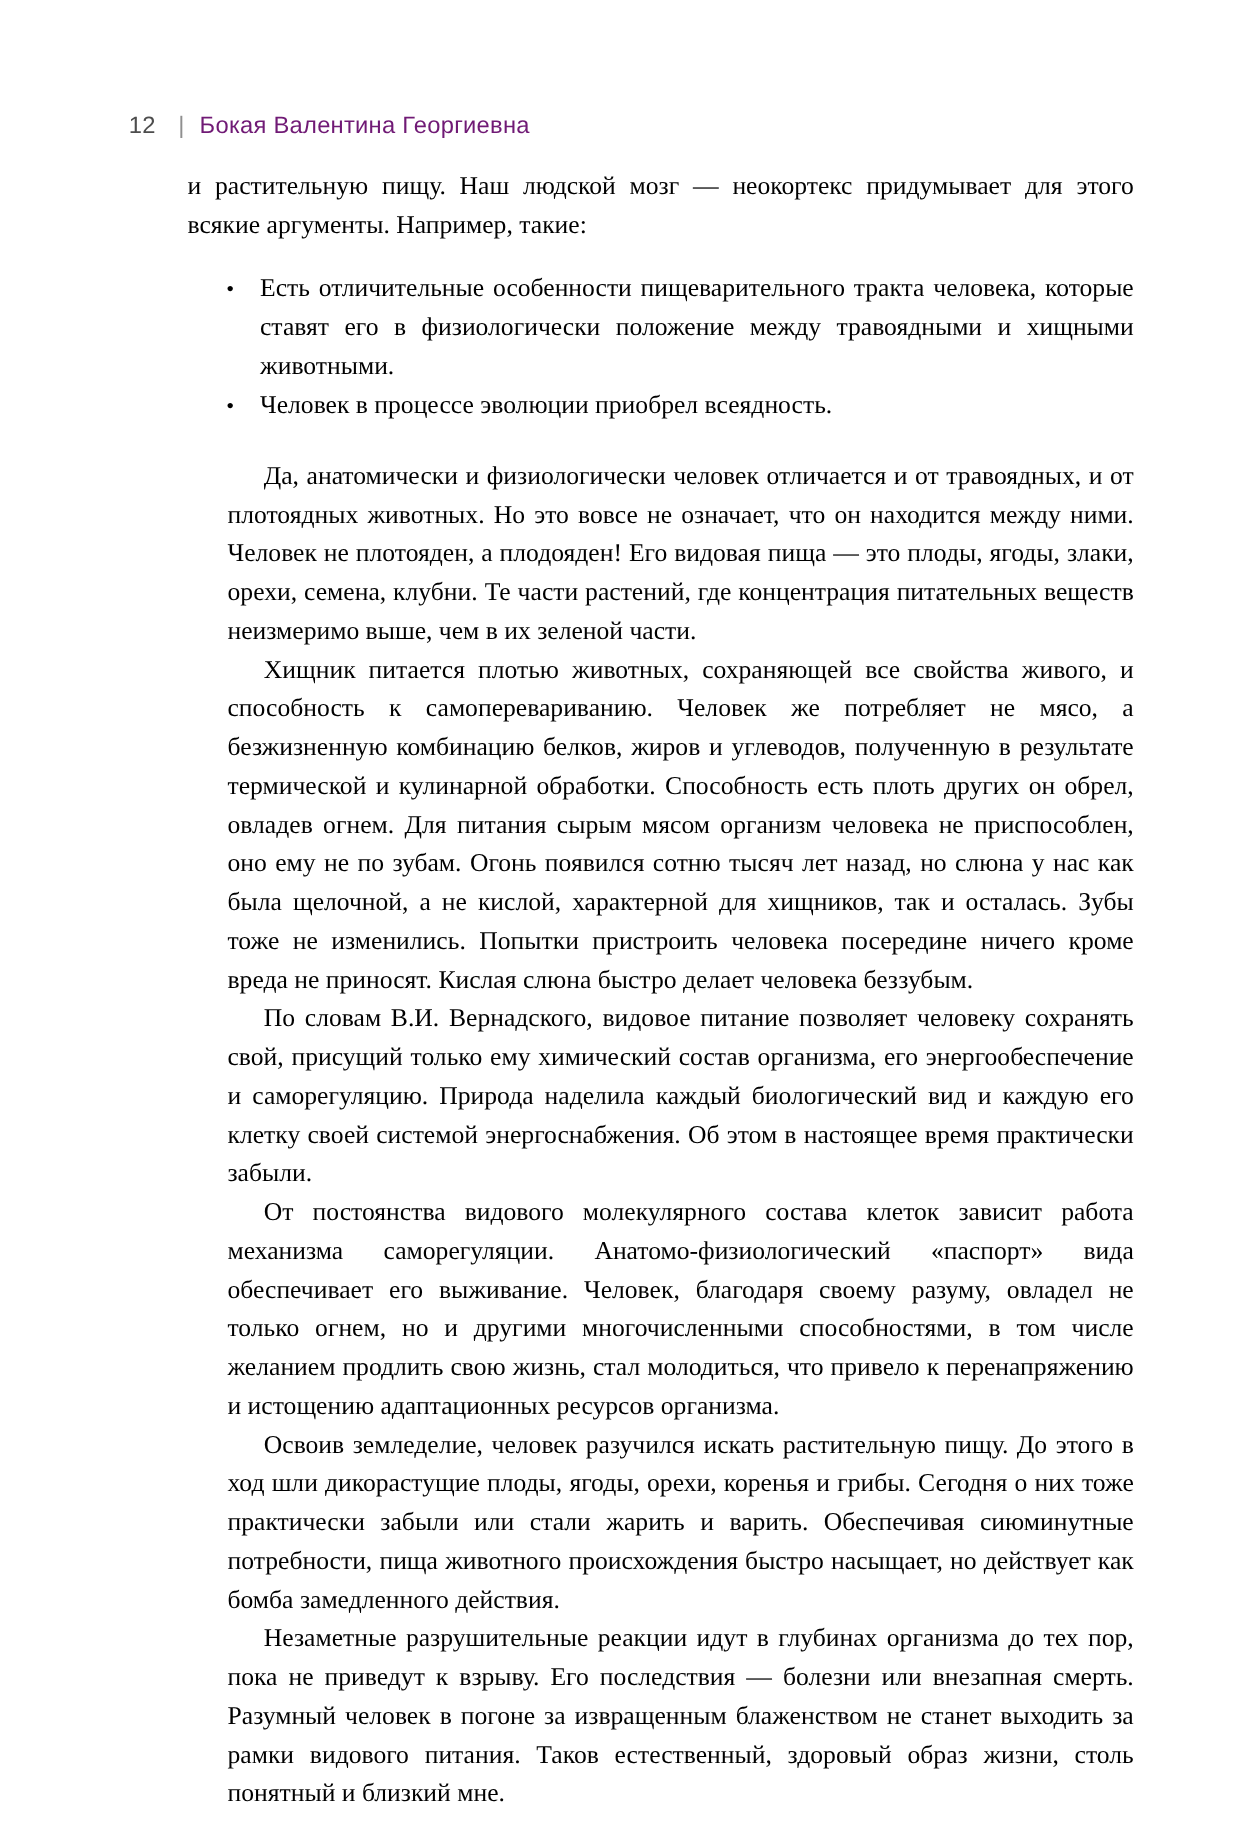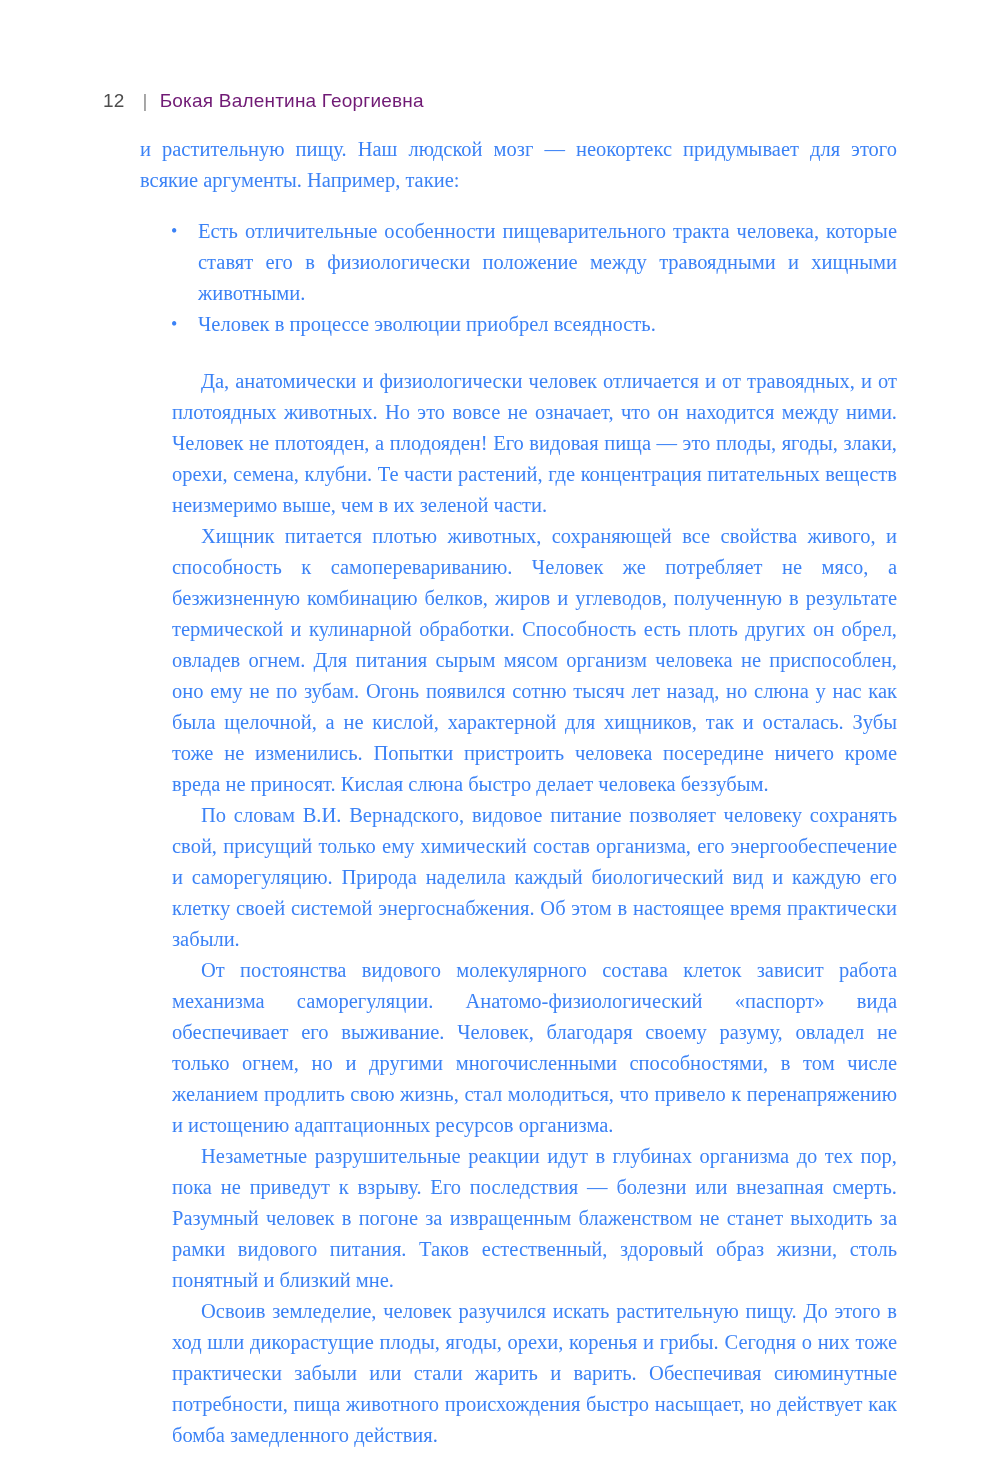--- a/index.html
+++ b/index.html
@@ -35,26 +35,26 @@
     color: #8f8f8f;
     font-weight: 300;
     margin-right: 12px;
   }
   .header-author {
     color: #701a75;
   }
   .body-text {
     position: absolute;
     top: 134px;
-    left: 140px;
+    left: 150px;
     width: 757px;
     font-size: 20.5px;
     line-height: 31px;
     text-align: justify;
-    color: #3b82f6;
+    color: #000000;
   }
   .body-text p {
     margin: 0;
     padding: 0;
   }
   .body-text p.indent {
     text-indent: 29px;
     margin-left: 32px;
   }
   ul.bullets {
@@ -104,18 +104,18 @@
       <li>
         <span class="bullet-marker">•</span>
         <span class="bullet-text">Человек в процессе эволюции приобрел всеядность.</span>
       </li>
     </ul>
 
     <p class="indent">Да, анатомически и физиологически человек отличается и от травоядных, и от плотоядных животных. Но это вовсе не означает, что он находится между ними. Человек не плотояден, а плодояден! Его видовая пища — это плоды, ягоды, злаки, орехи, семена, клубни. Те части растений, где концентрация питательных веществ неизмеримо выше, чем в их зеленой части.</p>
     <p class="indent">Хищник питается плотью животных, сохраняющей все свойства живого, и способность к самоперевариванию. Человек же потребляет не мясо, а безжизненную комбинацию белков, жиров и углеводов, полученную в результате термической и кулинарной обработки. Способность есть плоть других он обрел, овладев огнем. Для питания сырым мясом организм человека не приспособлен, оно ему не по зубам. Огонь появился сотню тысяч лет назад, но слюна у нас как была щелочной, а не кислой, характерной для хищников, так и осталась. Зубы тоже не изменились. Попытки пристроить человека посередине ничего кроме вреда не приносят. Кислая слюна быстро делает человека беззубым.</p>
     <p class="indent">По словам В.И. Вернадского, видовое питание позволяет человеку сохранять свой, присущий только ему химический состав организма, его энергообеспечение и саморегуляцию. Природа наделила каждый биологический вид и каждую его клетку своей системой энергоснабжения. Об этом в настоящее время практически забыли.</p>
     <p class="indent">От постоянства видового молекулярного состава клеток зависит работа механизма саморегуляции. Анатомо-физиологический «паспорт» вида обеспечивает его выживание. Человек, благодаря своему разуму, овладел не только огнем, но и другими многочисленными способностями, в том числе желанием продлить свою жизнь, стал молодиться, что привело к перенапряжению и истощению адаптационных ресурсов организма.</p>
+    <p class="indent">Освоив земледелие, человек разучился искать растительную пищу. До этого в ход шли дикорастущие плоды, ягоды, орехи, коренья и грибы. Сегодня о них тоже практически забыли или стали жарить и варить. Обеспечивая сиюминутные потребности, пища животного происхождения быстро насыщает, но действует как бомба замедленного действия.</p>
     <p class="indent">Незаметные разрушительные реакции идут в глубинах организма до тех пор, пока не приведут к взрыву. Его последствия — болезни или внезапная смерть. Разумный человек в погоне за извращенным блаженством не станет выходить за рамки видового питания. Таков естественный, здоровый образ жизни, столь понятный и близкий мне.</p>
-    <p class="indent">Освоив земледелие, человек разучился искать растительную пищу. До этого в ход шли дикорастущие плоды, ягоды, орехи, коренья и грибы. Сегодня о них тоже практически забыли или стали жарить и варить. Обеспечивая сиюминутные потребности, пища животного происхождения быстро насыщает, но действует как бомба замедленного действия.</p>
 
   </main>
 
 </div>
 
 </body></html>

